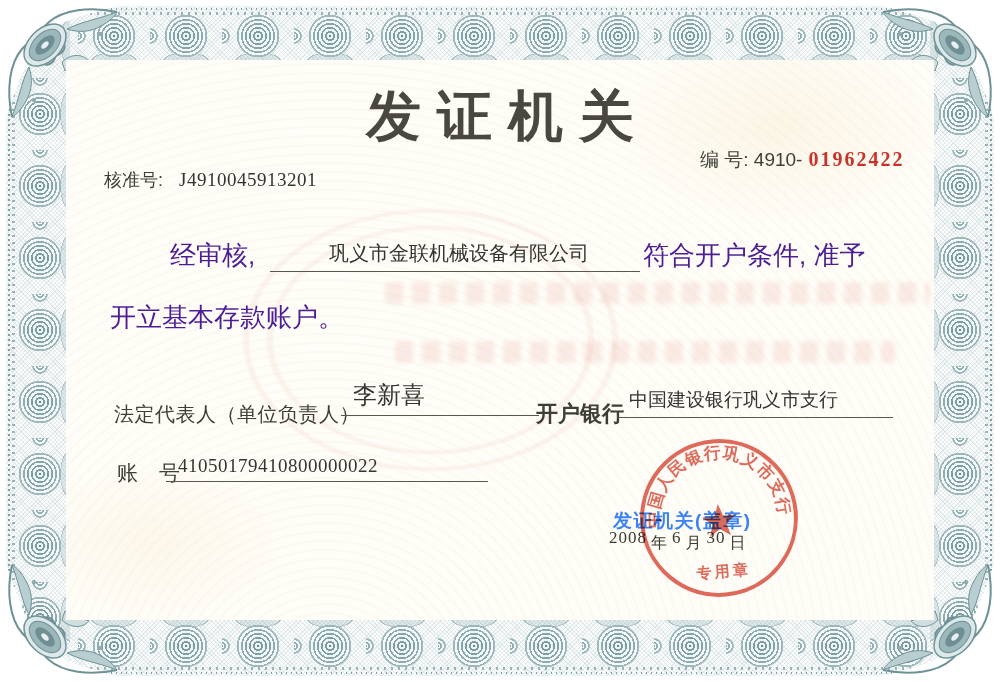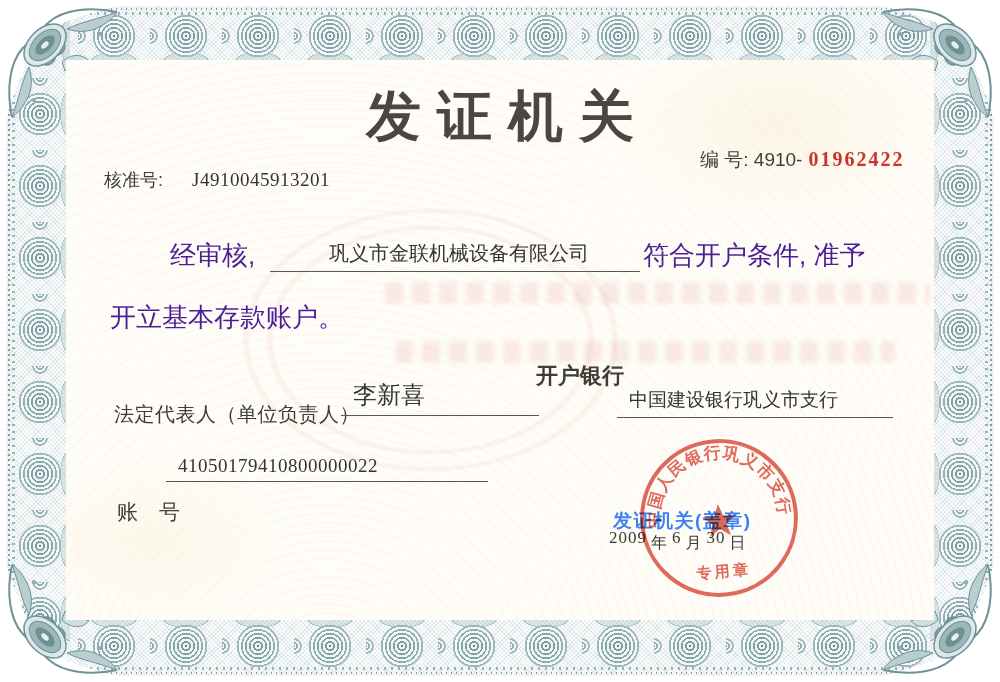--- a/index.html
+++ b/index.html
@@ -65,38 +65,38 @@
   .txt{position:absolute;white-space:nowrap;}
   .title{
     left:0;right:0;top:80px;text-align:center;
     font-family:"Liberation Serif","DejaVu Serif",serif;
     font-size:55px;font-weight:700;color:#494740;
     letter-spacing:16px;text-indent:16px;
   }
   .lbl{color:#3e3e37;}
   .serif-val{font-family:"Liberation Serif","DejaVu Serif",serif;color:#343430;}
   .approval{left:104px;top:168px;font-size:18px;}
-  .approval .serif-val{font-size:19px;margin-left:29px;letter-spacing:.5px;}
+  .approval .serif-val{font-size:19px;margin-left:16px;letter-spacing:.5px;}
   .serial{left:676px;top:147px;font-size:19px;margin-left:24px;}
   .serial .red{font-family:"Liberation Serif","DejaVu Serif",serif;font-weight:700;
     font-size:20px;color:#c9332b;letter-spacing:2px;margin-left:6px;}
   .big{font-size:26px;font-weight:500;color:#4c1d95;}
   .audit-prefix{left:170px;top:238px;}
   .audit-suffix{left:643px;top:238px;}
   .line2{left:110px;top:300px;}
   .field-line{position:absolute;border-bottom:1.4px solid#57574f;padding:0 6px 4px 12px;}
   .company-line{left:270px;top:240px;width:352px;}
   .company-line span{font-size:20px;margin-left:47px;}
   .rep-label{left:114px;top:383px;font-size:20px;letter-spacing:.5px;font-weight:500;margin-top:18px;}
   .rep-line{left:341px;top:379px;width:180px;}
   .rep-line span{font-size:24px;}
-  .bank-label{left:536px;top:361px;font-size:22px;font-weight:700;}
+  .bank-label{left:536px;top:399px;font-size:22px;font-weight:700;}
   .bank-line{left:617px;top:387px;width:258px;}
   .bank-line span{font-size:19px;}
-  .acct-label{left:117px;top:459px;font-size:21px;font-weight:500;margin-top:39px;}
+  .acct-label{left:117px;top:459px;font-size:21px;font-weight:500;}
   .acct-line{left:166px;top:455px;width:304px;}
   .acct-line span{font-size:19px;letter-spacing:.5px;}
   .issuer-label{left:613px;top:508px;font-size:19px;letter-spacing:1.5px;font-weight:700;color:#3b82f6;}
   .date-line{left:609px;top:533px;color:#3b3b35;}
   .date-line .dnum{font-family:"Liberation Serif","DejaVu Serif",serif;font-size:17px;
     position:relative;top:-5px;letter-spacing:1px;}
   .date-line .dunit{font-size:16px;margin:0 5px 0 4px;}
   
   .stamp{position:absolute;left:633px;top:432px;width:172px;height:172px;
     opacity:.82;mix-blend-mode:multiply;transform:rotate(-5deg);}
@@ -175,21 +175,21 @@
     <span class="serif-val">中国建设银行巩义市支行</span>
   </div>
 
   <div class="txt lbl acct-label">账　号</div>
   <div class="field-line acct-line">
     <span class="serif-val">41050179410800000022</span>
   </div>
 
   <div class="txt issuer-label">发证机关(盖章)</div>
   <div class="txt date-line">
-    <span class="dnum">2009</span><span class="dunit">年</span><span class="dnum">6</span><span class="dunit">月</span><span class="dnum">30</span><span class="dunit">日</span>
+    <span class="dnum">2008</span><span class="dunit">年</span><span class="dnum">6</span><span class="dunit">月</span><span class="dnum">30</span><span class="dunit">日</span>
   </div>
 
   <svg class="stamp" viewBox="0 0 170 170">
     <circle cx="85" cy="85" r="76" fill="none" stroke="#d84a3a" stroke-width="4"></circle>
     <path id="sealArc" d="M 37.5,120 A 59,59 0 0 1 85,26 A 59,59 0 0 1 132.5,120" fill="none"></path>
     <text fill="#d84a3a" font-size="16.5" font-family="Liberation Serif, DejaVu Serif, serif" font-weight="700">
       <textPath href="#sealArc" startOffset="33" textLength="192">中国人民银行巩义市支行</textPath>
     </text>
     <polygon fill="#d84a3a" points="85,71 89.2,82.8 101.8,83.2 91.8,90.9 95.4,103 85,95.8 74.6,103 78.2,90.9 68.2,83.2 80.8,82.8"></polygon>
     <text x="85" y="143" text-anchor="middle" fill="#d84a3a" font-size="15" letter-spacing="3" font-family="Liberation Serif, DejaVu Serif, serif" font-weight="700">专用章</text>

